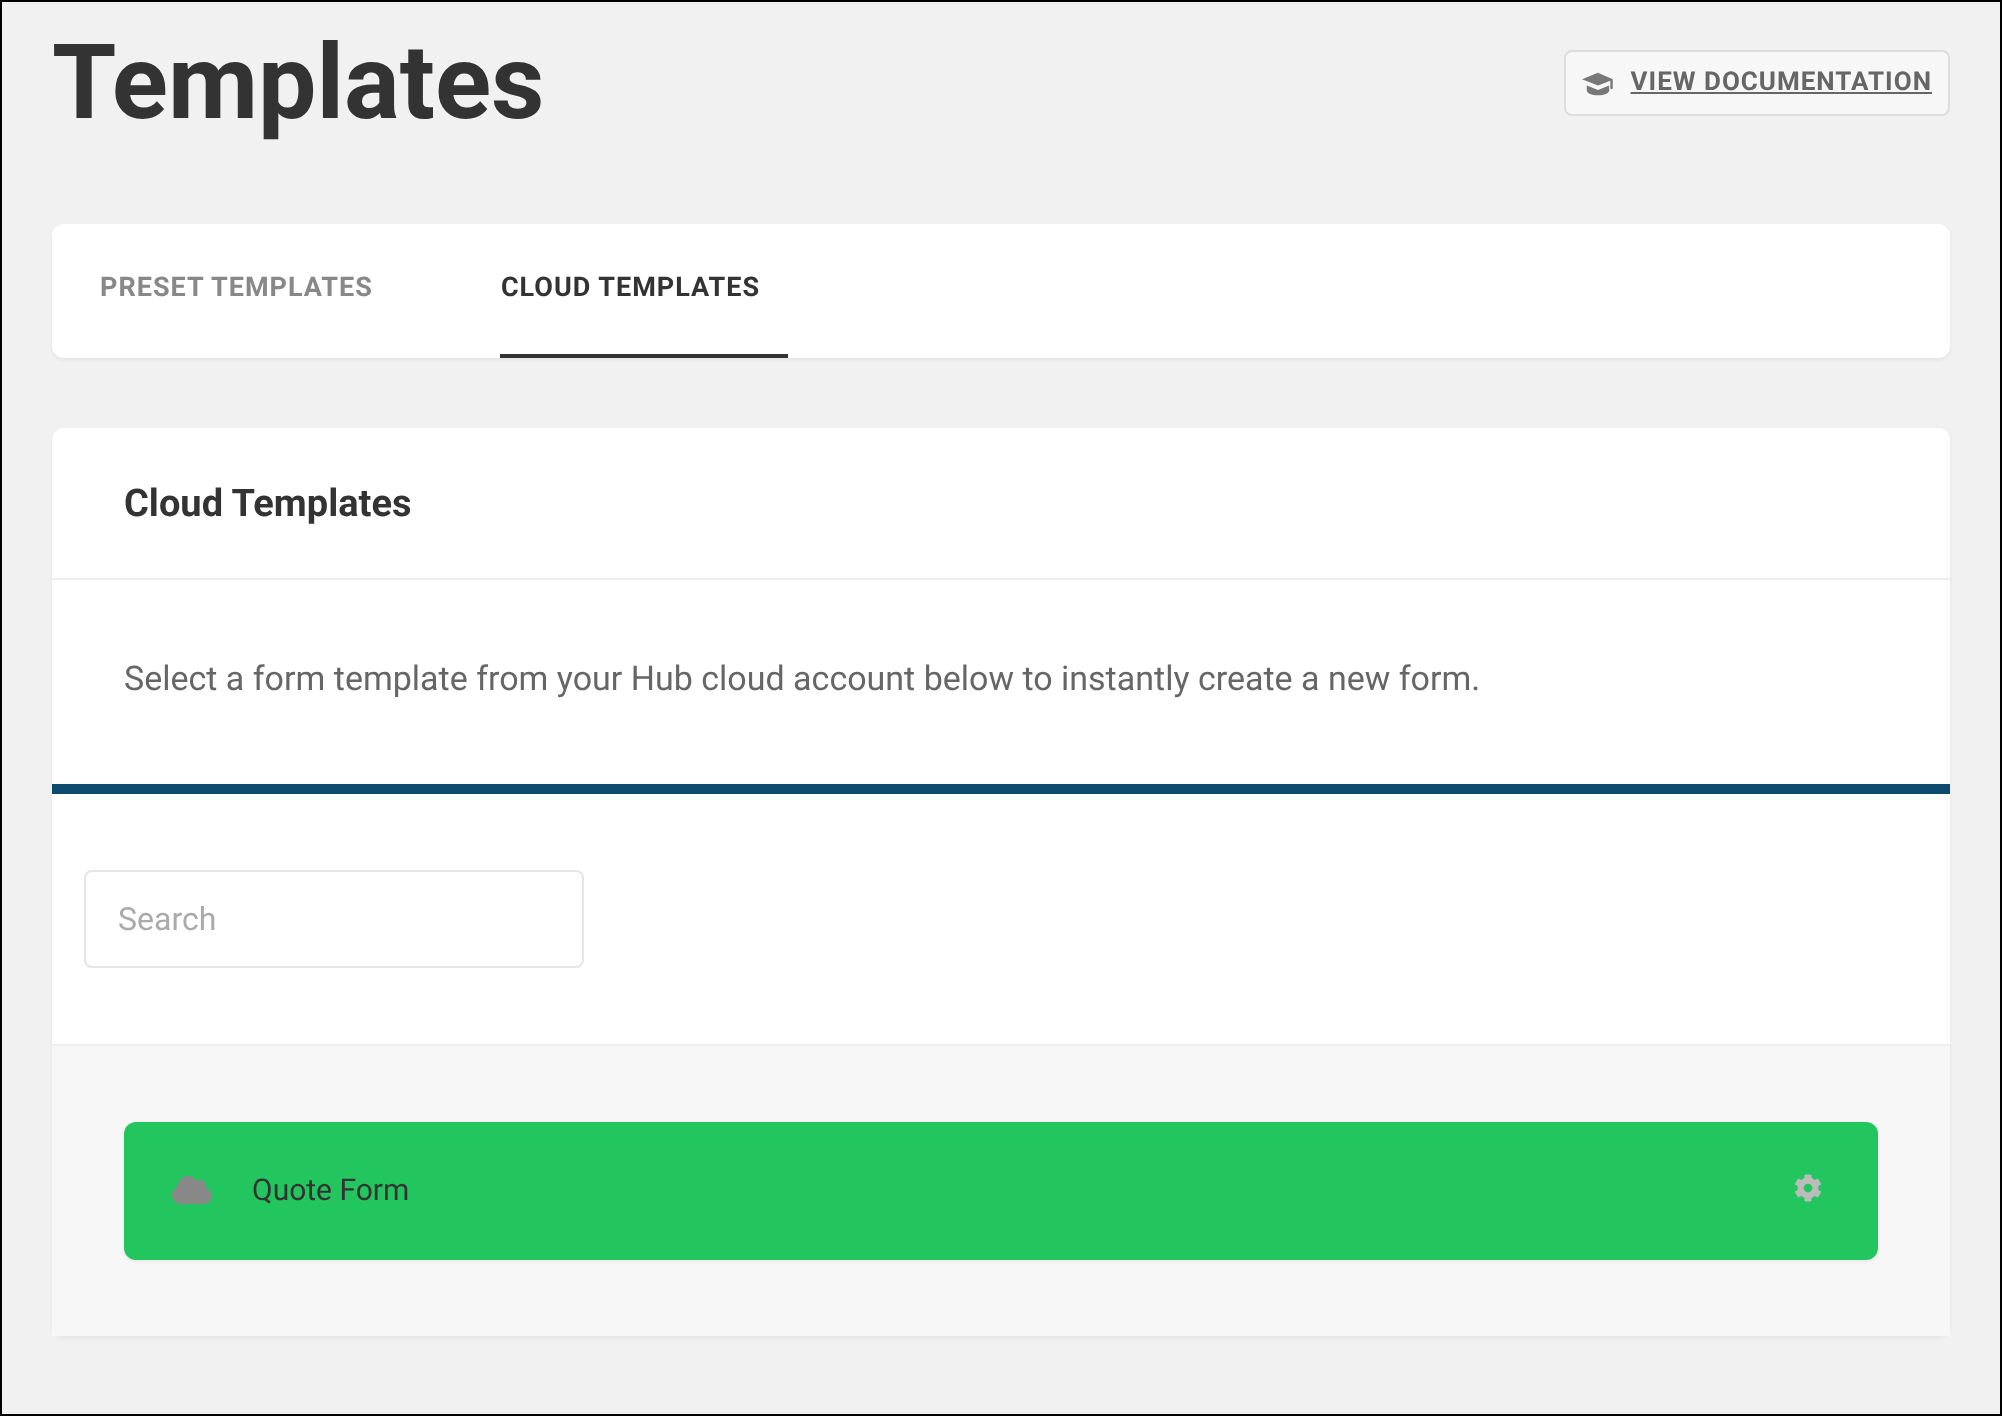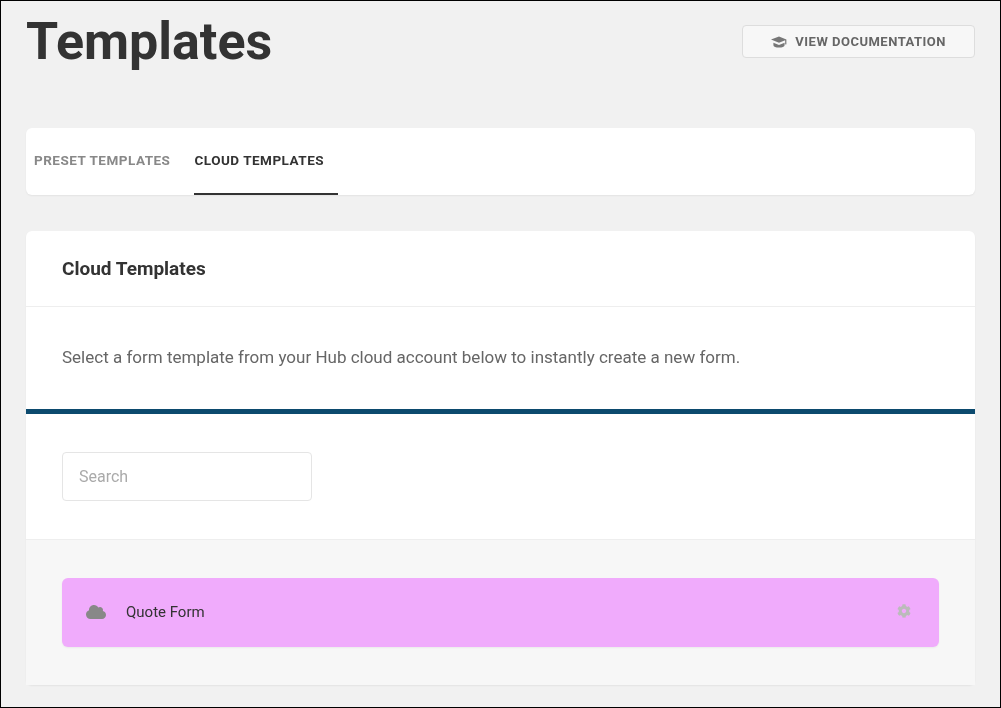--- a/index.html
+++ b/index.html
@@ -26,38 +26,40 @@
       font-weight: 700;
       color: #333;
     }
     .doc-button {
       display: inline-flex;
       align-items: center;
       gap: 8px;
       background: #f7f7f7;
       border: 1px solid #ddd;
       border-radius: 4px;
-      padding: 8px 28px;
+      padding: 8px 8px;
       font-size: 13px;
       font-weight: 700;
       color: #666;
       letter-spacing: 0.5px;
       cursor: pointer;
       font-family: inherit;
+      text-decoration: underline;
     }
     .doc-icon {
       display: inline-flex;
     }
     .tabs-panel {
       background: #fff;
-      margin: 36px 25px;
+      margin: 20px 25px;
       border-radius: 6px;
       box-shadow: 0 1px 2px rgba(0,0,0,0.06);
       display: flex;
-      padding: 0 8px;
+      padding: 0 24px;
+      gap: 40px;
     }
     .tab {
       padding: 24px 14px 24px 0;
       margin-right: 10px;
       font-size: 13.5px;
       font-weight: 700;
       letter-spacing: 0.5px;
       color: #888;
       cursor: pointer;
       border-bottom: 3px solid transparent;
@@ -84,42 +86,42 @@
     .content-description-wrap {
       padding: 38px 36px;
       border-bottom: 5px solid #0c4a6e;
     }
     .content-description {
       font-size: 17px;
       color: #666;
       line-height: 1.5;
     }
     .search-wrap {
-      padding: 38px 36px;
+      padding: 38px 16px;
       border-bottom: 1px solid #eee;
     }
     .search-input {
       width: 250px;
       padding: 14px 16px;
       font-size: 16px;
       border: 1px solid #e5e5e5;
       border-radius: 4px;
       color: #333;
       font-family: inherit;
       background: #fff;
     }
     .search-input::placeholder {
       color: #aaa;
     }
     .list-section {
       background: #f7f7f7;
       padding: 38px 36px;
     }
     .list-item {
-      background: #f0abfc;
+      background: #22c55e;
       border-radius: 6px;
       padding: 22px 24px;
       display: flex;
       align-items: center;
       justify-content: space-between;
       box-shadow: 0 1px 2px rgba(0,0,0,0.05);
     }
     .list-item-left {
       display: flex;
       align-items: center;

